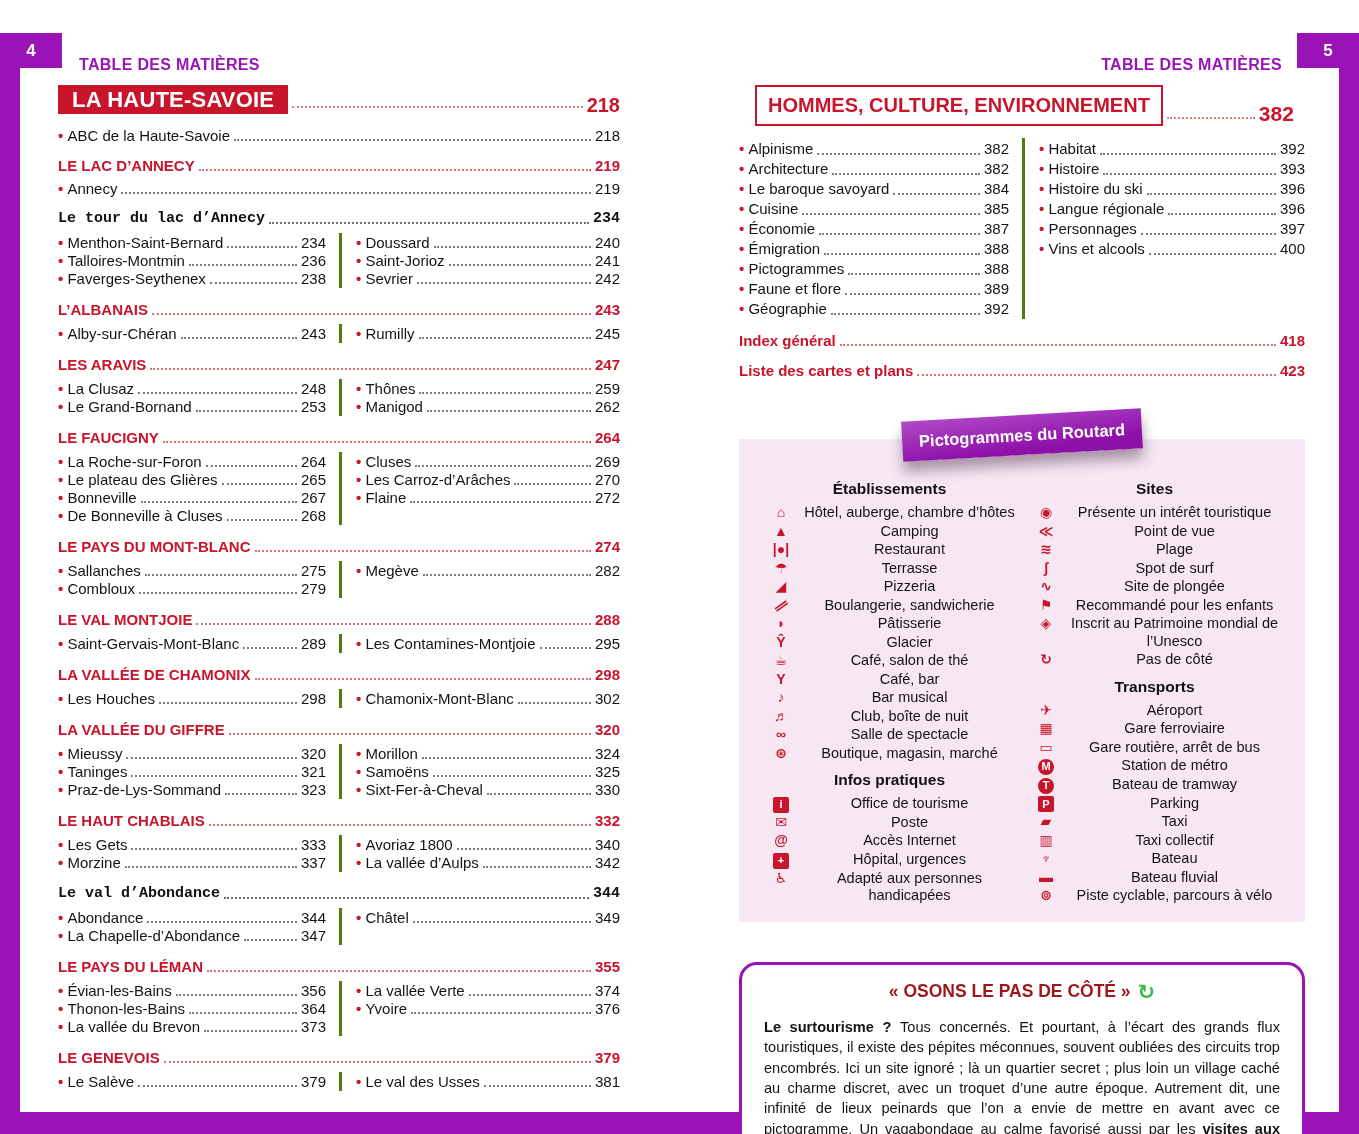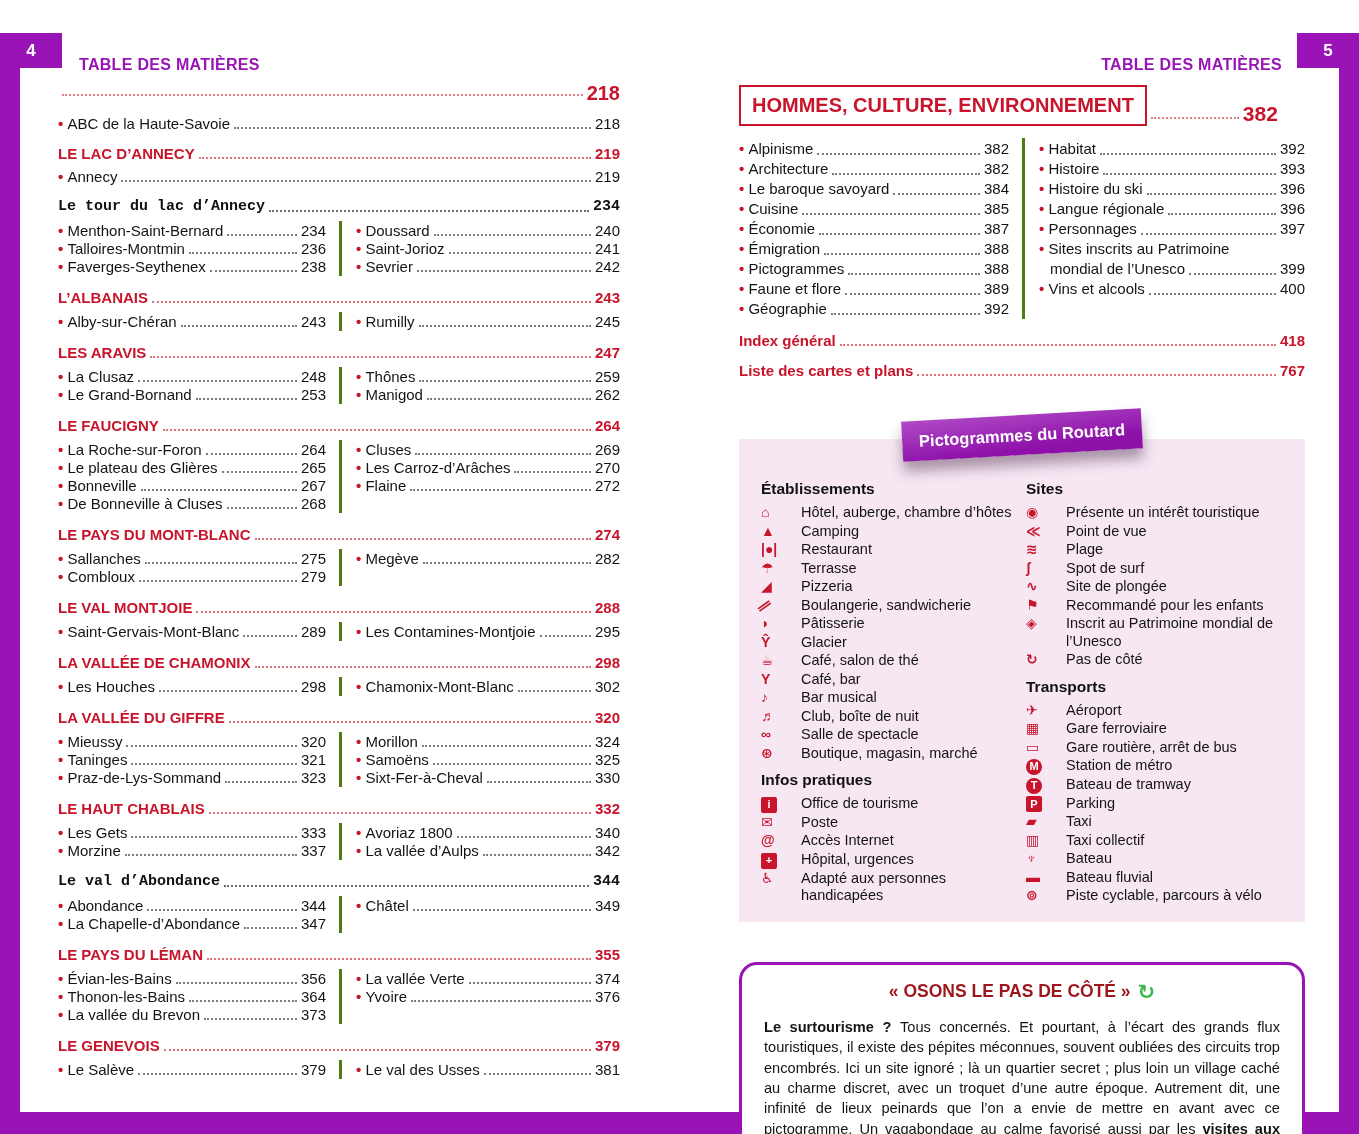--- a/index.html
+++ b/index.html
@@ -43,35 +43,35 @@
   .col.c2{border-left:3px solid #4d7c0f;padding-left:14px;padding-right:0;}
   .ind{padding-left:11px;}
 
   
   .main{color:var(--red);margin:1px 0 13px;}
   .main .box{background:var(--red);color:#fff;font-weight:bold;font-size:22px;padding:6px 14px;letter-spacing:.2px;}
   .main .pg{font-size:20px;font-weight:bold;}
   .main .lead{margin-bottom:6px;}
 
   
-  .boxed-title{display:flex;align-items:flex-end;color:var(--red);margin:1px 0 12px;}
+  .boxed-title{display:flex;align-items:flex-end;color:var(--red);margin:1px 16px 12px;}
   .boxed-title .bx{border:2px solid var(--red);padding:7px 11px;font-weight:bold;font-size:20px;white-space:nowrap;background:#fff;}
   .boxed-title .lead{flex:0 0 88px;margin-bottom:7px;}
   .boxed-title .pg{font-size:21px;font-weight:bold;}
   .topics .row{line-height:19px;}
 
   
   #picto-panel{position:relative;background:var(--pink);margin-top:60px;padding:32px 18px 16px 18px;}
   #ribbon{position:absolute;top:-24px;left:50%;width:240px;height:40px;
           transform:translateX(-50%) rotate(-3.2deg);
           background:linear-gradient(175deg,#b04ac6 0%,#8d10a9 75%);
           color:#fff;font-weight:bold;font-size:16.5px;display:flex;align-items:center;justify-content:center;
           box-shadow:0 10px 13px rgba(75,45,75,.45);}
   .picto-cols{display:flex;}
-  .pcol{width:50%;padding:0 4px;box-sizing:border-box;}
+  .pcol{width:50%;padding:0 4px;box-sizing:border-box;text-align:center;}
   .pgroup-title{font-weight:bold;font-size:15.5px;margin:9px 0 6px;color:#111;}
   .pitem{display:flex;align-items:flex-start;font-size:14.5px;line-height:17.5px;margin:1px 0;}
   .icn{flex:0 0 40px;color:var(--red);font-weight:bold;font-size:14px;}
   .badge{display:inline-flex;width:16px;height:16px;background:var(--red);color:#fff;
          align-items:center;justify-content:center;font-size:11px;font-weight:bold;}
   .badge.ci{border-radius:50%;}
   .badge.sq{border-radius:2px;}
   .rot{display:inline-block;transform:rotate(55deg);}
   .plbl{flex:1;}
 
@@ -90,20 +90,21 @@
   <div class="strip" id="strip-right"></div>
   <div class="strip" id="strip-bottom"></div>
 
   <div class="pnum" id="pn-left">4</div>
   <div class="pnum" id="pn-right">5</div>
   <div class="hdr" id="hdr-left">TABLE DES MATIÈRES</div>
   <div class="hdr" id="hdr-right">TABLE DES MATIÈRES</div>
 
   <div id="col-left">
       <div class="row main">
+        <span class="box">LA HAUTE-SAVOIE</span>
         <span class="lead"></span>
         <span class="pg">218</span>
       </div>
       <div class="row entry bul full">
         <span class="lbl">ABC de la Haute-Savoie</span>
         <span class="lead"></span>
         <span class="pg">218</span>
       </div>
       <div class="row head">
         <span class="lbl">LE LAC D’ANNECY</span>
@@ -553,47 +554,37 @@
             <div class="row entry bul">
               <span class="lbl">Langue régionale</span>
               <span class="lead"></span>
               <span class="pg">396</span>
             </div>
             <div class="row entry bul">
               <span class="lbl">Personnages</span>
               <span class="lead"></span>
               <span class="pg">397</span>
             </div>
-            <div>
-              <div class="row entry bul">
-                <span class="lbl">Sites inscrits au Patrimoine</span>
-              </div>
-              <div class="row entry">
-                <span class="lbl ind">mondial de l’Unesco</span>
-                <span class="lead"></span>
-                <span class="pg">399</span>
-              </div>
-            </div>
             <div class="row entry bul">
               <span class="lbl">Vins et alcools</span>
               <span class="lead"></span>
               <span class="pg">400</span>
             </div>
           </div>
         </div>
       </div>
     <div class="row head">
         <span class="lbl">Index général</span>
         <span class="lead"></span>
         <span class="pg">418</span>
       </div>
     <div class="row head">
         <span class="lbl">Liste des cartes et plans</span>
         <span class="lead"></span>
-        <span class="pg">767</span>
+        <span class="pg">423</span>
       </div>
 
     <div id="picto-panel">
       <div id="ribbon">Pictogrammes du Routard</div>
       <div class="picto-cols" id="picto-cols">
           <div class="pcol">
             <div class="pgroup-title">Établissements</div>
             <div class="pitem">
               <span class="icn"><span>⌂</span></span>
               <span class="plbl">Hôtel, auberge, chambre d’hôtes</span>

